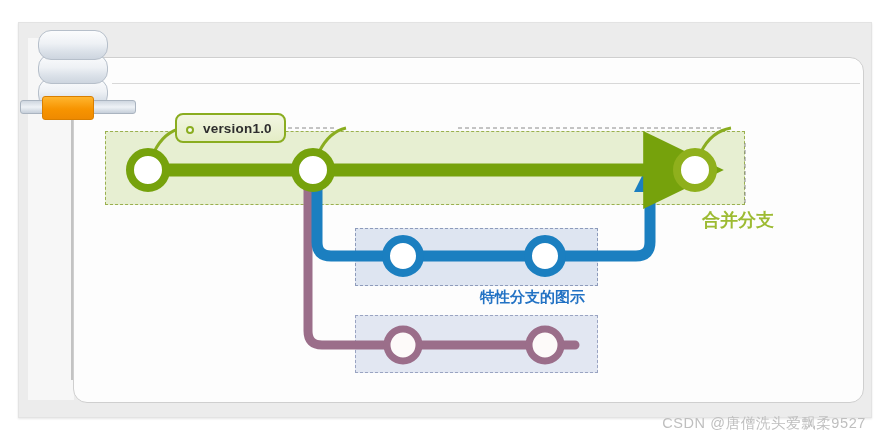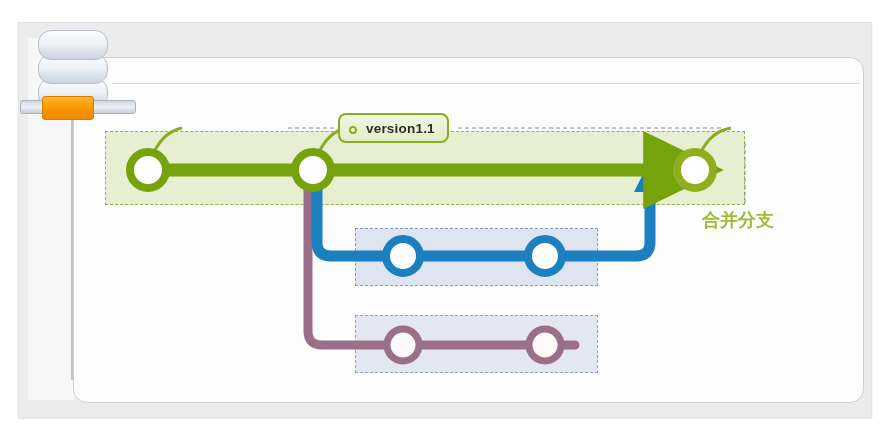--- a/index.html
+++ b/index.html
@@ -274,21 +274,23 @@
     <circle cx="313" cy="170" r="18" fill="#ffffff" stroke="#76a20c" stroke-width="8"></circle>
     <circle cx="695" cy="170" r="18" fill="#ffffff" stroke="#8fb01c" stroke-width="8"></circle>
 
     <circle cx="403" cy="256" r="17" fill="#ffffff" stroke="#1b7fc0" stroke-width="8"></circle>
     <circle cx="545" cy="256" r="17" fill="#ffffff" stroke="#1b7fc0" stroke-width="8"></circle>
 
     <circle cx="403" cy="345" r="16" fill="#fdfaf9" stroke="#9b6e8a" stroke-width="7"></circle>
     <circle cx="545" cy="345" r="16" fill="#fdfaf9" stroke="#9b6e8a" stroke-width="7"></circle>
   </svg>
 
-  <div class="tag" id="tag1">
+  <div class="tag" id="tag0">
     <span class="hole"></span>
-    <span>version1.1</span>
+    <span>version1.0</span>
   </div>
 
   <div class="ann" id="ann-merge">合并分支</div>
-
+  <div class="ann" id="ann-feature">特性分支的图示</div>
+
+  <div class="watermark">CSDN @唐僧洗头爱飘柔9527</div>
 
 </div>
 
 </body></html>

